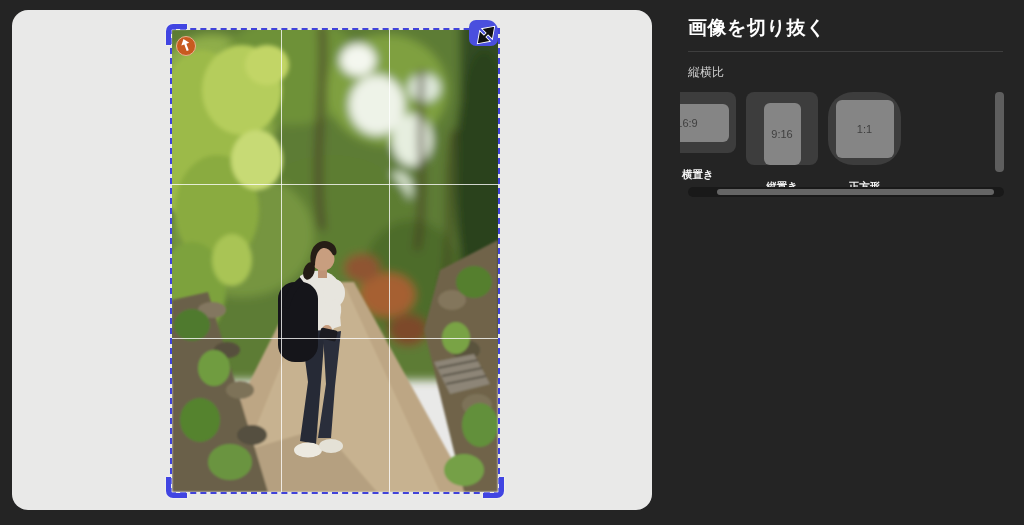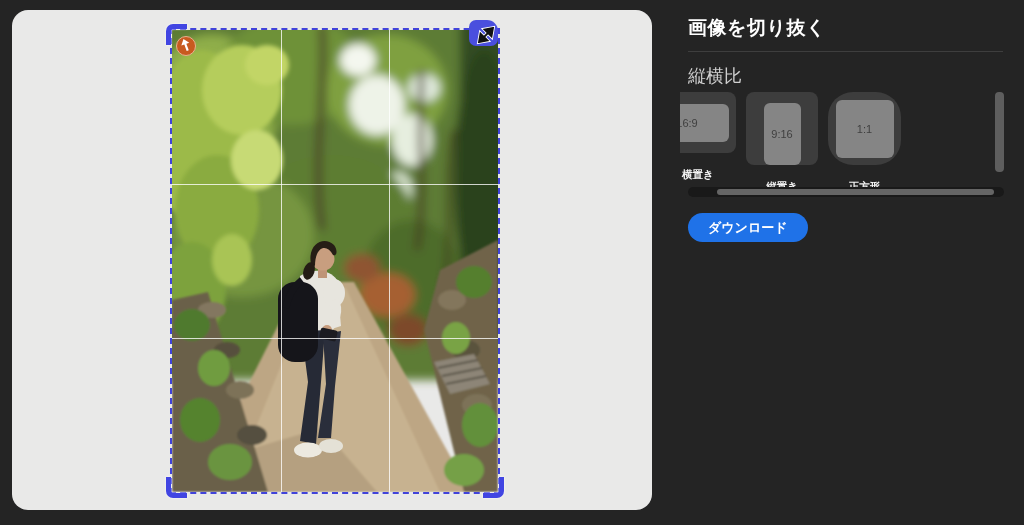--- a/index.html
+++ b/index.html
@@ -47,21 +47,21 @@
   .cursor-badge { position:absolute; left:3px; top:5px; width:22px; height:22px; pointer-events:none; }
   .cursor-arrows { position:absolute; left:303px; top:-6px; width:22px; height:22px; pointer-events:none; }
 
   
   .panel { position:absolute; left:680px; top:0; width:344px; height:525px; color:#fff; }
   .panel-title {
     position:absolute; left:8px; top:15px; font-size:19px; font-weight:bold; color:#ffffff;
     letter-spacing:.5px;
   }
   .panel-divider { position:absolute; left:8px; top:51px; width:315px; height:1px; background:#3e3e3e; }
-  .aspect-label { position:absolute; left:8px; top:64px; font-size:18px; color:#cfcfcf; }
+  .aspect-label { position:absolute; left:8px; top:64px; font-size:12px; color:#cfcfcf; }
 
   .tiles-viewport {
     position:absolute; left:0; top:92px; width:326px; height:100px; overflow:hidden;
   }
   .tiles-row { display:flex; align-items:flex-start; margin-left:-42px; }
   .tile { display:flex; flex-direction:column; align-items:center; flex:none; }
   .tile + .tile { margin-left:10px; }
   .tile-box {
     background:#3d3d3d; border-radius:8px;
     display:flex; align-items:center; justify-content:center;
@@ -274,15 +274,14 @@
 
     </div>
     <div class="next-tile-edge"></div>
   </div>
 
   <div class="hscrollbar">
     <div class="hscroll-thumb"></div>
   </div>
 
   <div class="btn-row">
-    <button class="btn btn-primary">ダウンロード</button>
   </div>
 </div>
 
 </body></html>

